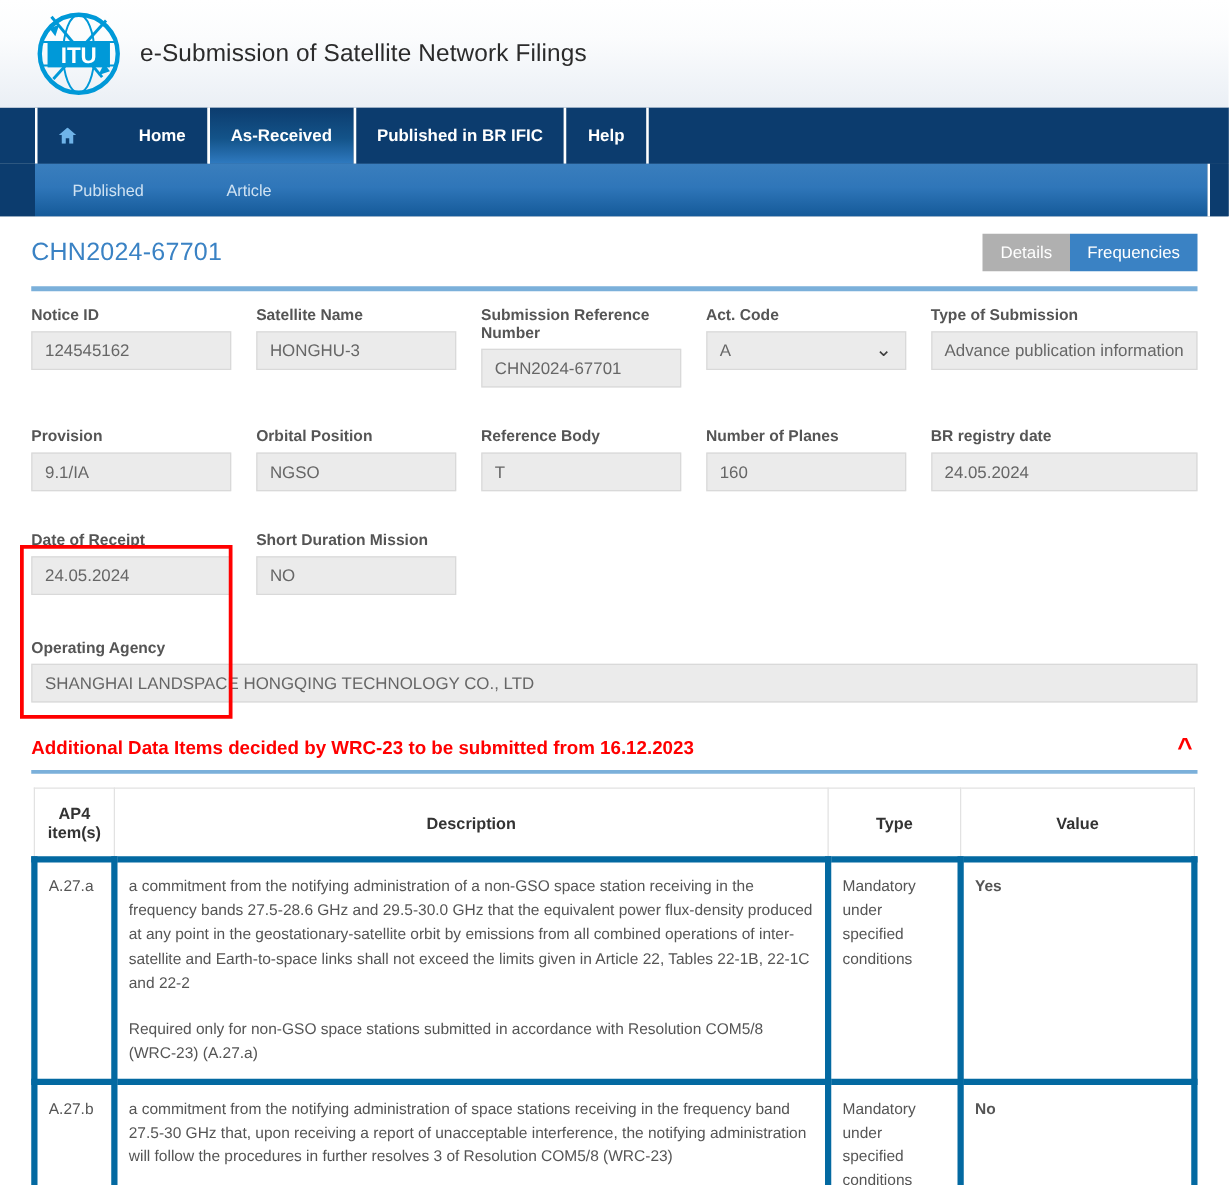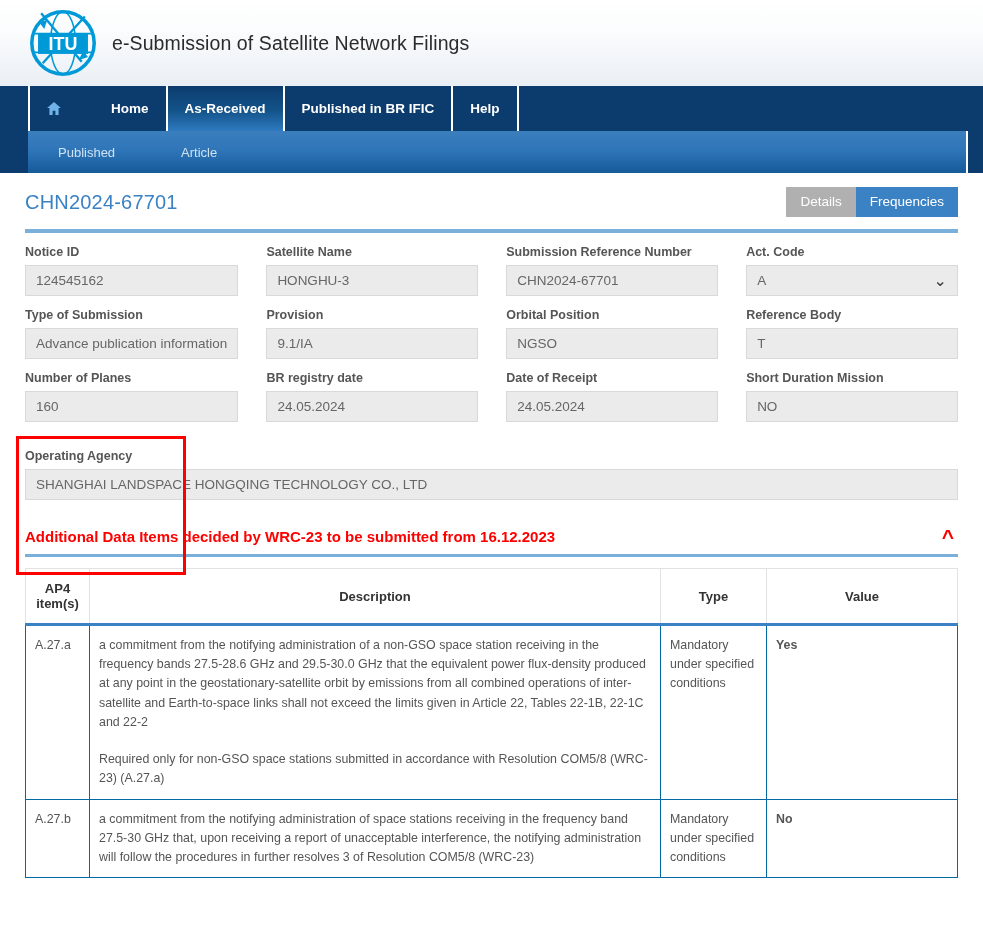--- a/index.html
+++ b/index.html
@@ -111,25 +111,26 @@
 
   .title-rule {
     height: 4px;
     background: #7bb0da;
     margin: 12px 10px 0 10px;
   }
 
   
   .form-grid {
     display: grid;
-    grid-template-columns: repeat(4, 1fr);
+    grid-template-columns: repeat(5, 1fr);
     column-gap: 28px;
     row-gap: 0;
     padding: 0 10px;
     margin-top: 12px;
+    gap: 20px;
   }
   .fld { margin-bottom: 12px; }
   .fld-label {
     font-size: 12.5px;
     font-weight: bold;
     color: #555555;
     display: block;
     margin-bottom: 6px;
   }
   .fld-input {
@@ -201,21 +202,21 @@
     text-align: center;
     padding: 12px 8px;
     border: 1px solid #e2e2e2;
     border-bottom: 3px solid #3a82c4;
     vertical-align: middle;
     background: #ffffff;
   }
   table.data td {
     font-size: 12.4px;
     color: #555555;
-    border: 1px solid #0369a1;
+    border: 5px solid #0369a1;
     padding: 10px 9px;
     vertical-align: top;
     line-height: 1.55;
   }
   td.c-item { text-align: left; font-size: 12.6px; padding-left: 11px; }
   td.c-type { font-size: 12.6px; }
   td.c-value { font-size: 13.5px; padding-top: 13px; padding-left: 12px; font-weight: bold; }
   p.para { margin: 0; }
   p.para + p.para { margin-top: 18px; }
 </style>

